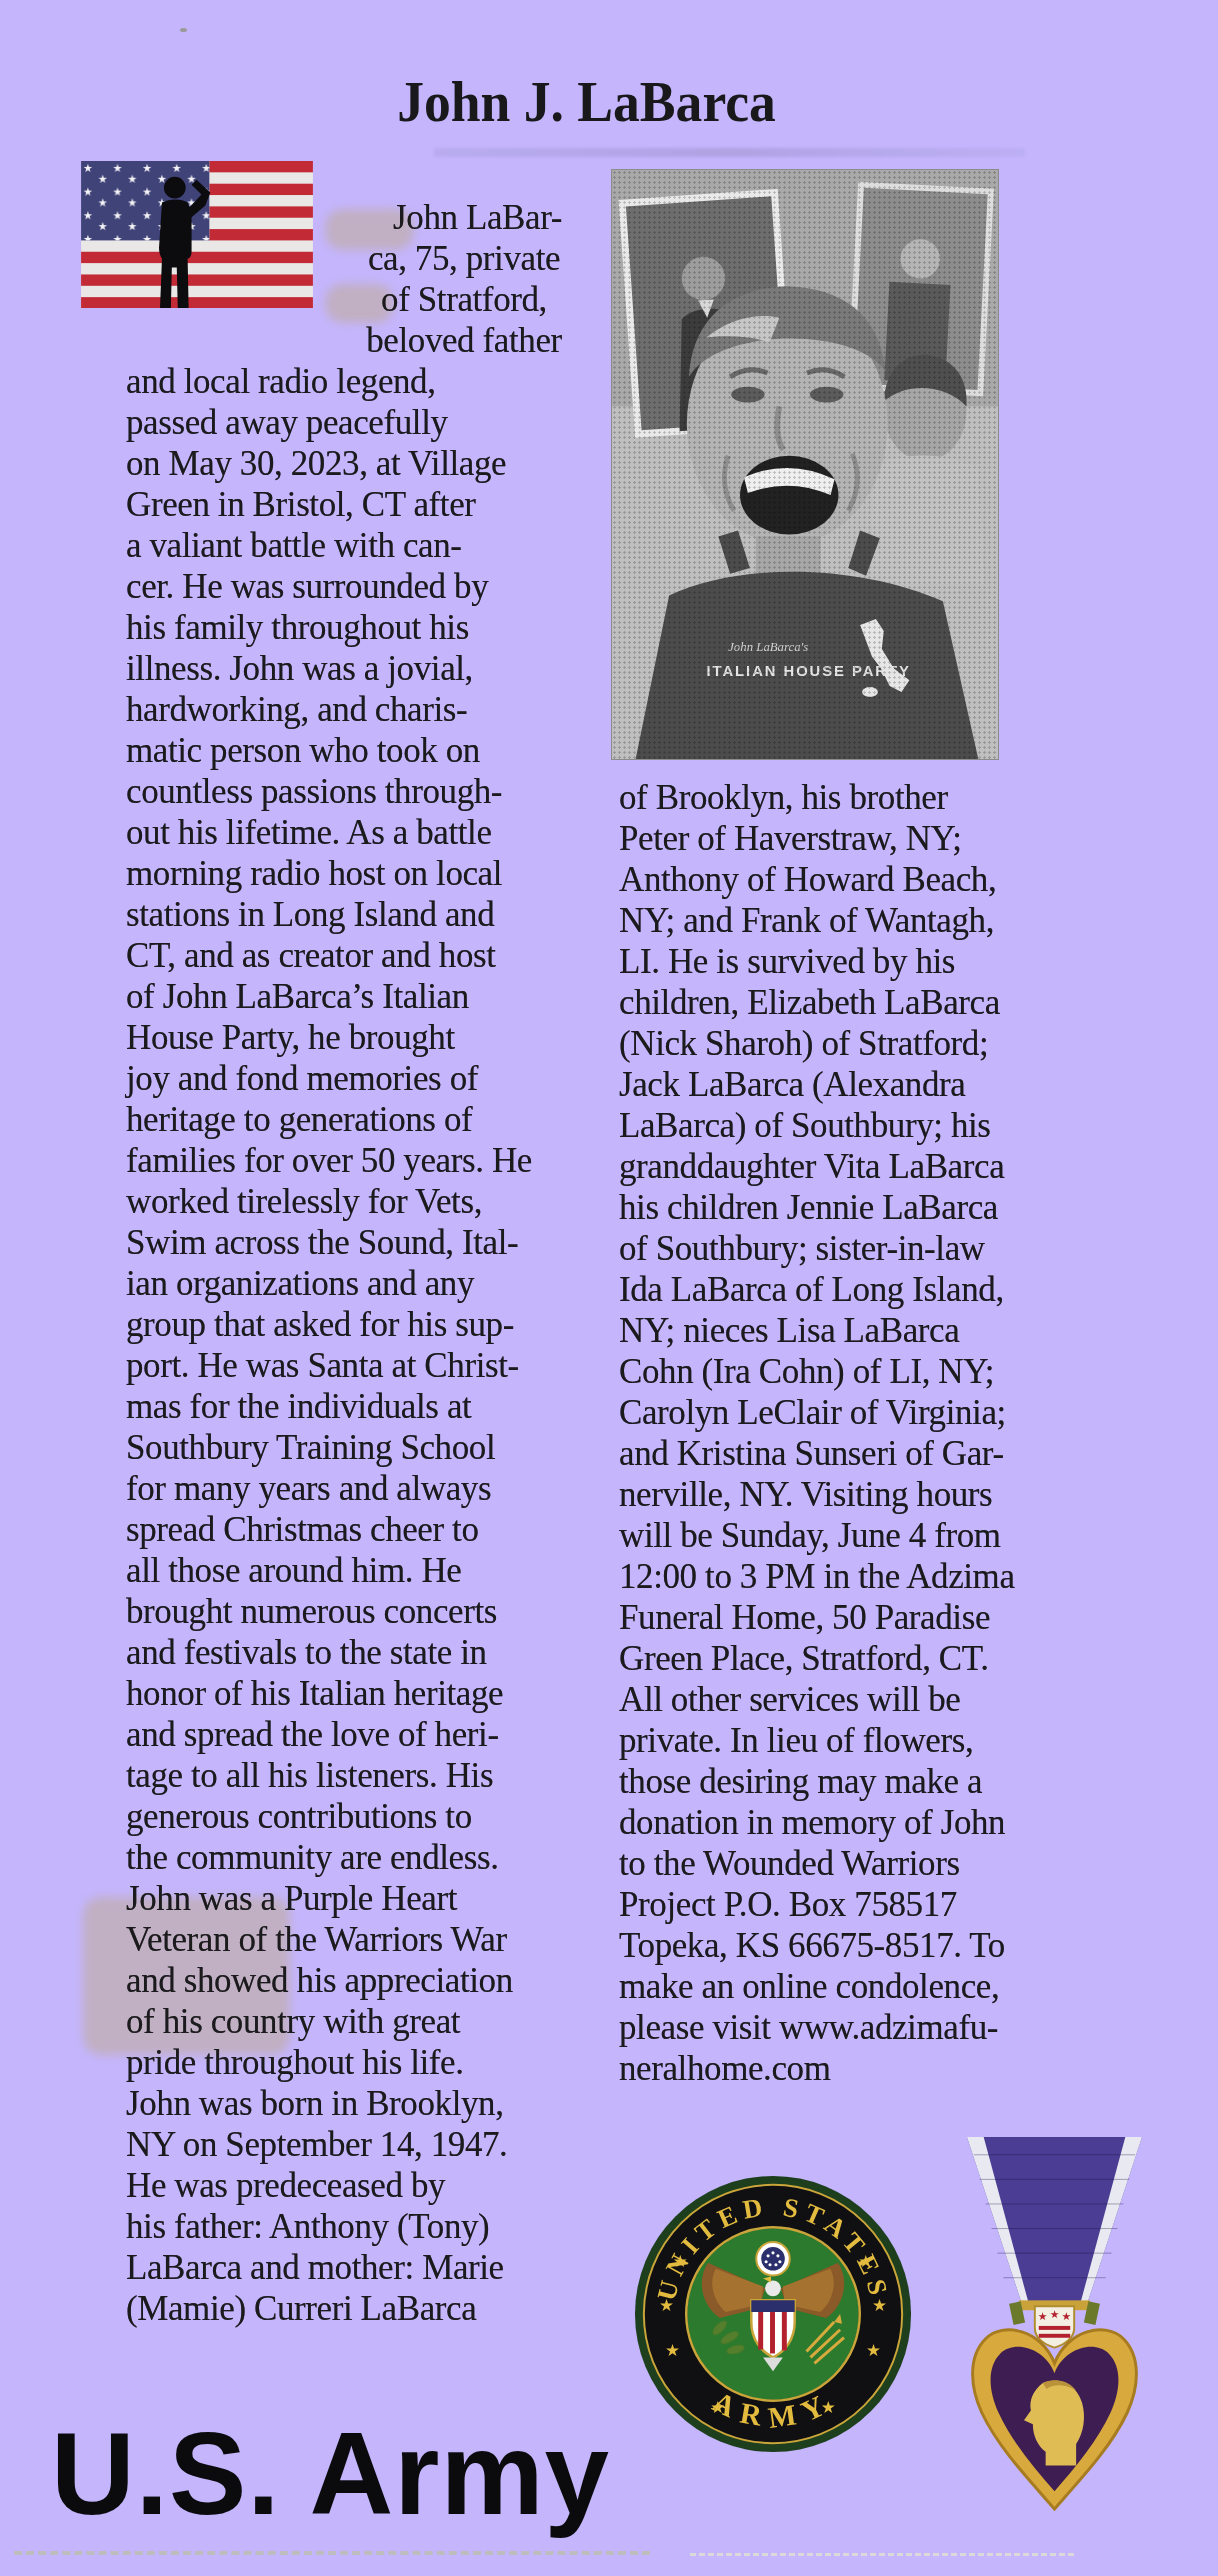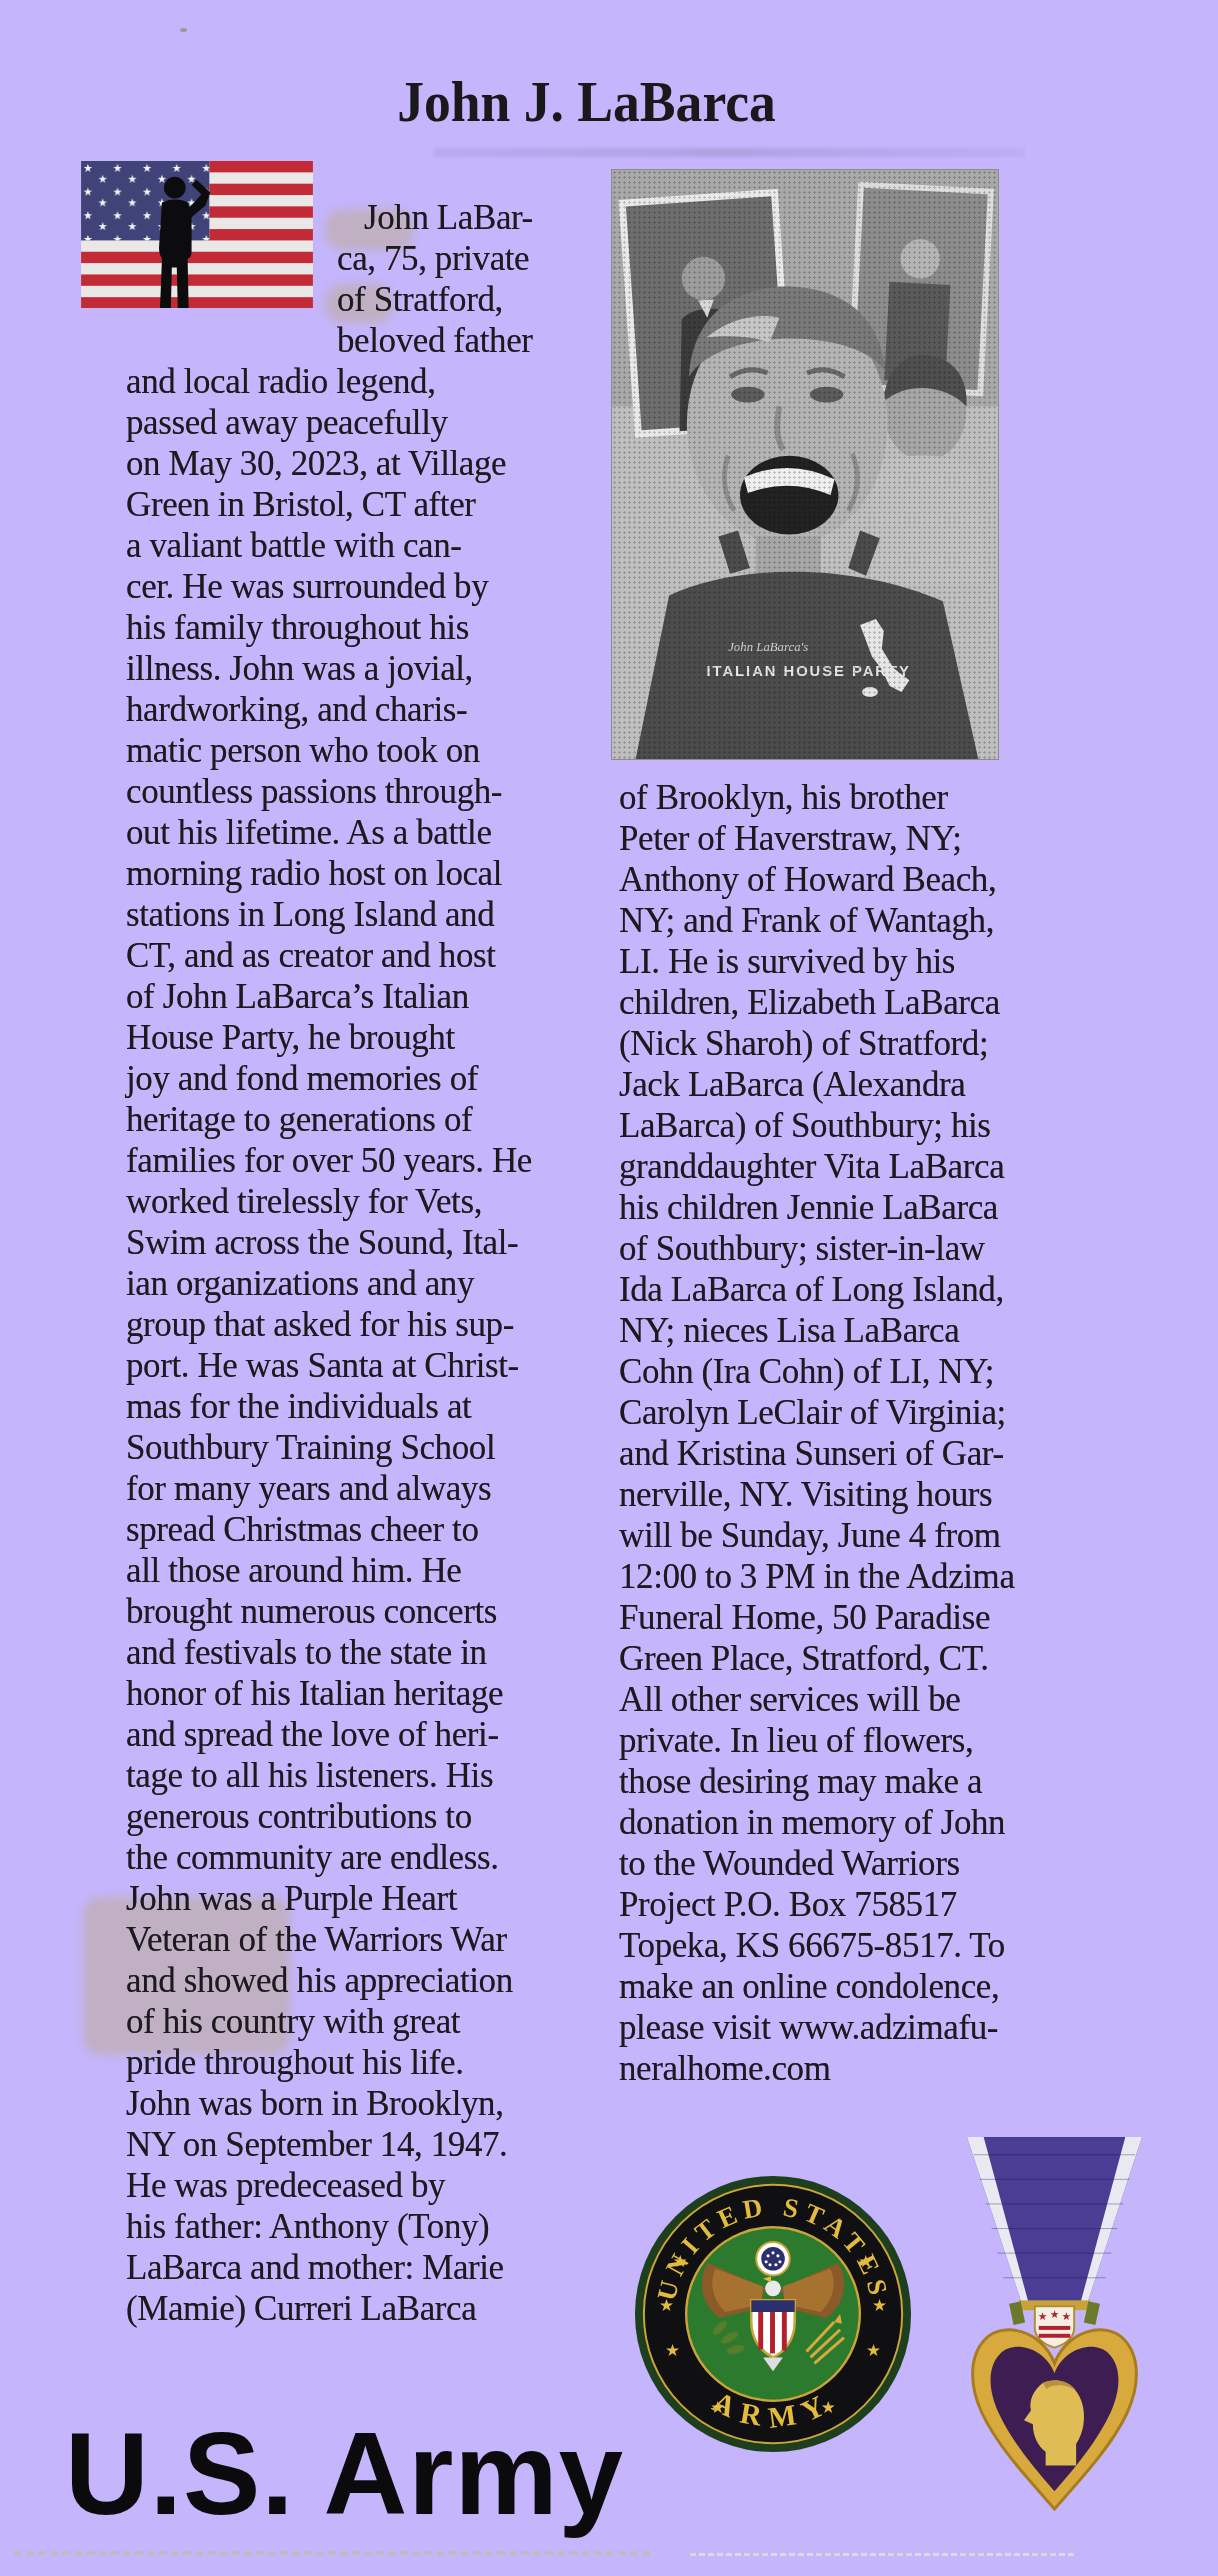--- a/index.html
+++ b/index.html
@@ -11,36 +11,36 @@
          transform:scaleX(.94);transform-origin:center;}
   .smudge{position:absolute;left:434px;top:148px;width:591px;height:9px;
           background:linear-gradient(90deg,rgba(0,0,0,.05),rgba(0,0,0,.10),rgba(0,0,0,.03));
           filter:blur(1.5px);}
   .speck{position:absolute;left:180px;top:28px;width:7px;height:4px;background:#9a9a9a;border-radius:50%;}
   
   .col{position:absolute;font-size:35px;line-height:41px;letter-spacing:-0.4px;color:#1b1b1d;
        text-shadow:0 0 0.6px rgba(20,20,20,.55);}
   .tline{white-space:pre;}
   #left-col{left:126px;top:197px;width:465px;}
-  #left-col .tline:nth-child(-n+4){padding-left:211px;}
+  #left-col .tline:nth-child(-n+4){padding-left:211px;text-align:center;}
   #left-col .tline:nth-child(1){padding-left:238px;}
   #right-col{left:619px;top:777px;width:465px;}
   
   .hl{position:absolute;background:rgba(250,240,150,.55);filter:blur(5px);border-radius:18px;
       mix-blend-mode:multiply;}
   
   #flag{position:absolute;left:81px;top:161px;width:232px;height:147px;}
   
   #photo{position:absolute;left:611px;top:169px;width:388px;height:591px;background:#c4c4c4;
          border:1px solid #8c8c8c;box-sizing:border-box;}
   #photo::after{content:"";position:absolute;inset:0;
          background-image:radial-gradient(circle,rgba(0,0,0,.20) 1px,transparent 1.3px);
          background-size:5px 5px;pointer-events:none;}
   
-  #us-army{position:absolute;left:65px;top:2407px;font-family:"Liberation Sans",sans-serif;
+  #us-army{position:absolute;left:51px;top:2407px;font-family:"Liberation Sans",sans-serif;
            font-weight:bold;font-size:116px;letter-spacing:1px;color:#0b0b0d;}
   #seal{position:absolute;left:633px;top:2174px;width:280px;height:280px;}
   #medal{position:absolute;left:964px;top:2125px;width:181px;height:394px;}
   .scan-dash-a{position:absolute;left:14px;top:2551px;width:636px;border-top:4px dashed #bdbdbd;}
   .scan-dash-b{position:absolute;left:690px;top:2553px;width:384px;border-top:3px dashed #dadada;}
 </style>
 </head>
 <body>
 
 <div id="page">

